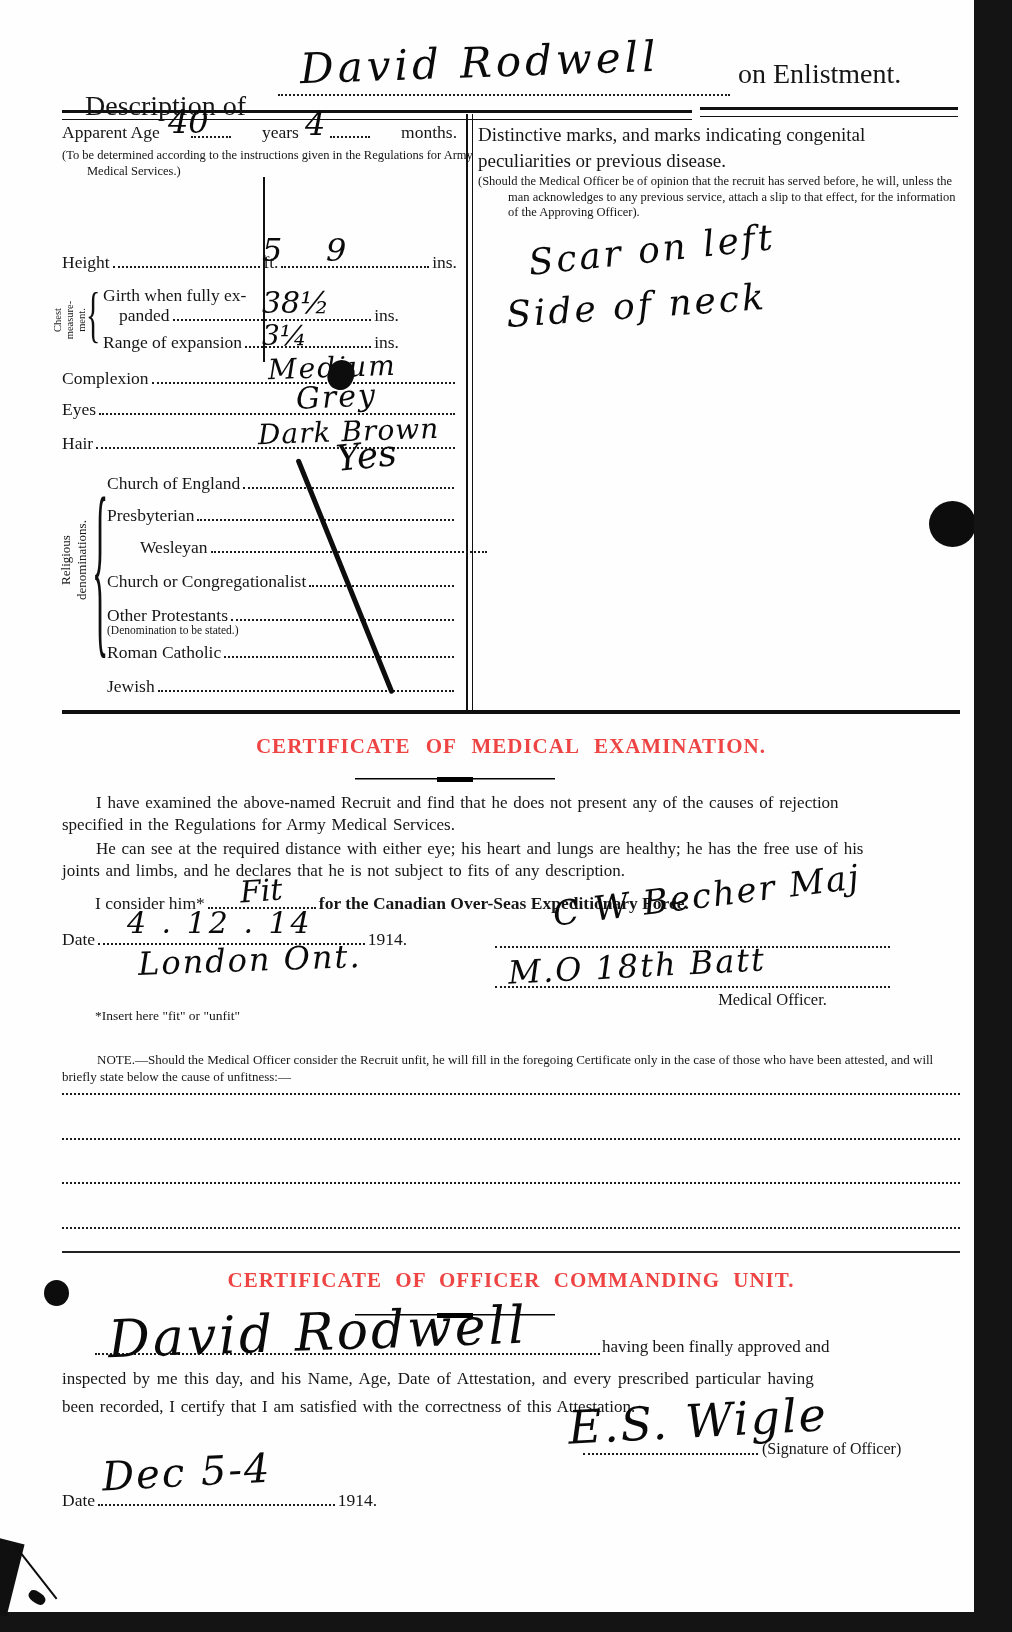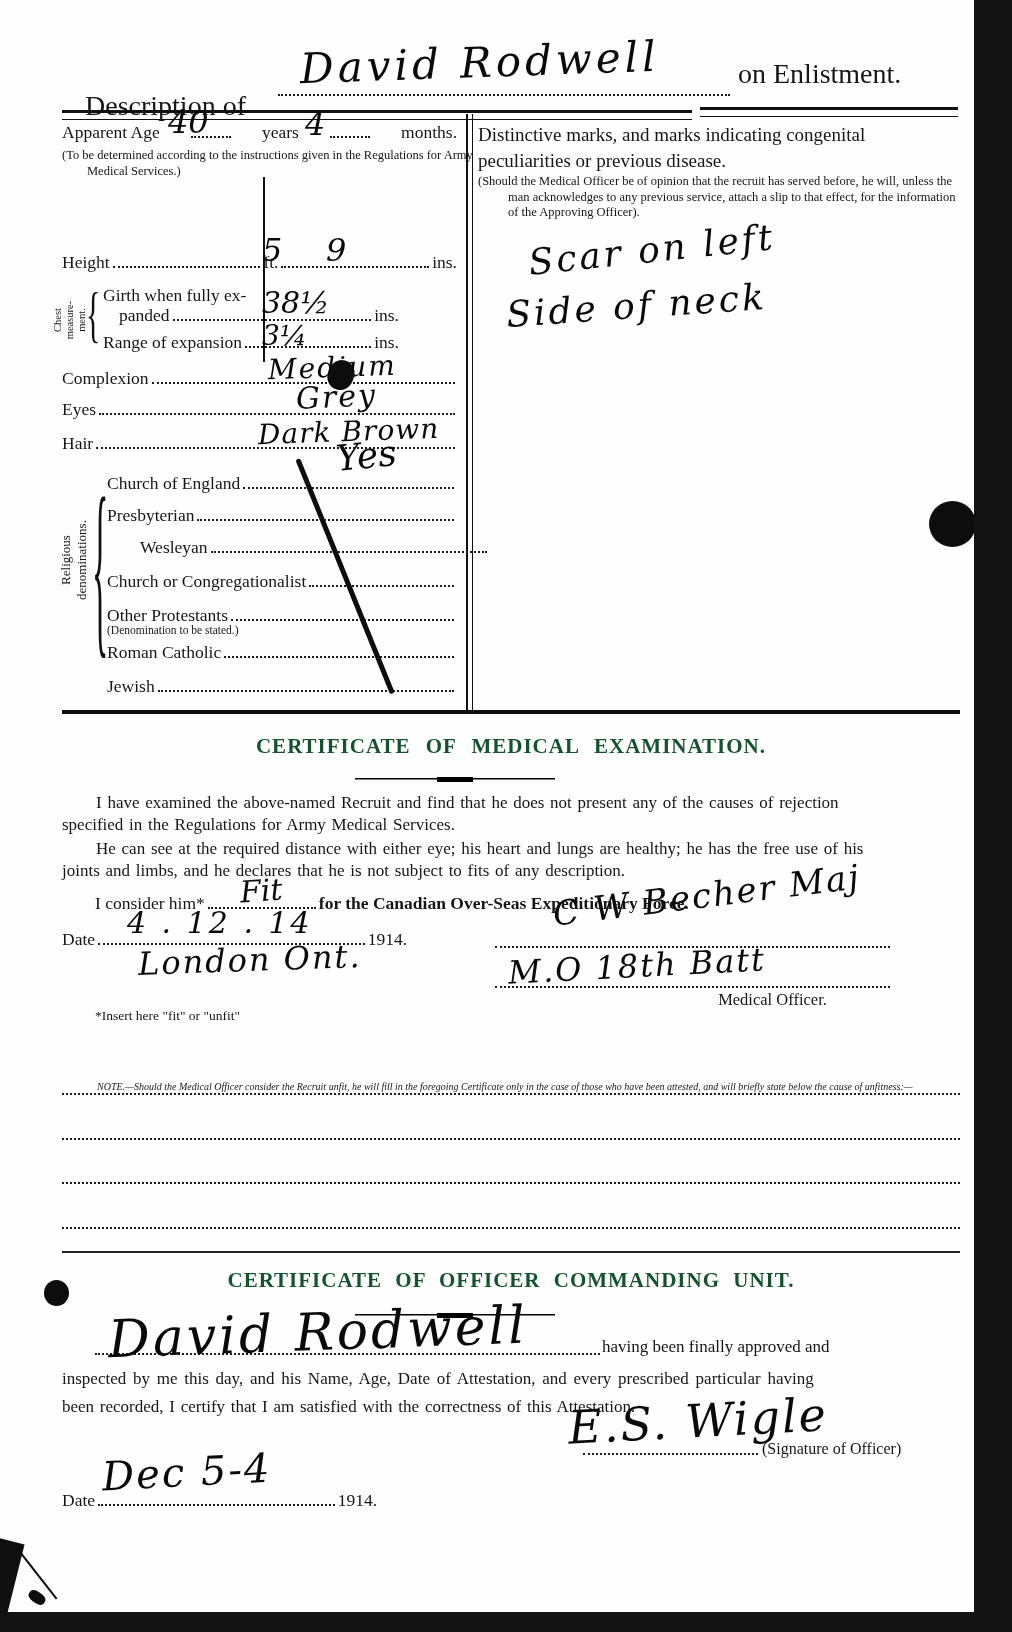--- a/index.html
+++ b/index.html
@@ -7,21 +7,21 @@
         font-family:"Liberation Serif",serif;color:#161616;}
   .abs{position:absolute;}
   .row{position:absolute;display:flex;align-items:flex-end;font-size:17.5px;color:#161616;}
   .lbl{white-space:nowrap;line-height:1.15;}
   .dot{flex:1;border-bottom:2px dotted #1b1b1b;margin:0 3px 4px 3px;min-width:12px;}
   .dotfix{border-bottom:2px dotted #1b1b1b;margin:0 3px 4px 3px;}
   .dotted-line{position:absolute;border-bottom:2px dotted #1b1b1b;height:0;}
   .hw{position:absolute;font-family:"DejaVu Serif",serif;font-style:italic;color:#0a0a0a;
       white-space:nowrap;line-height:1;}
   .cert-title{position:absolute;text-align:center;font-weight:bold;font-size:21px;
-      letter-spacing:1px;word-spacing:9px;color:#14532d;}
+      letter-spacing:1px;word-spacing:9px;color:#ef4444;}
   .smallprint{font-size:12.5px;line-height:1.25;color:#141414;}
   .para{position:absolute;font-size:17px;line-height:1.32;word-spacing:1.5px;text-align:left;}
   .rot{position:absolute;transform:rotate(-90deg);text-align:center;}
   .rot span{display:block;}
   .brace{position:absolute;font-size:40px;font-weight:400;color:#101010;line-height:1;
       transform-origin:top left;}
   .rule-orn{position:absolute;height:6px;display:flex;align-items:center;justify-content:center;
       background:linear-gradient(#000,#000) center / 100% 1.5px no-repeat;}
   .rule-orn i{display:block;width:36px;height:5px;background:#000;}
   .ink{position:absolute;background:#0d0d0d;}
@@ -170,21 +170,21 @@
   <div class="hw" style="left:127px;top:908px;font-size:30px;letter-spacing:3px;">4 . 12 . 14</div>
   <div class="dotted-line" style="left:495px;top:946px;width:395px;"></div>
   <div class="hw" style="left:552px;top:878px;font-size:34px;letter-spacing:2px;transform:rotate(-7deg);">C W Becher Maj</div>
 
   <div class="hw" style="left:138px;top:944px;font-size:32px;letter-spacing:2px;transform:rotate(-2deg);">London Ont.</div>
   <div class="dotted-line" style="left:495px;top:986px;width:395px;"></div>
   <div class="hw" style="left:508px;top:950px;font-size:32px;letter-spacing:2px;transform:rotate(-3deg);">M.O 18th Batt</div>
   <div class="abs" style="left:655px;top:990px;width:235px;text-align:center;font-size:16.5px;">Medical Officer.</div>
 
   <div class="abs" style="left:95px;top:1008px;font-size:13.5px;">*Insert here "fit" or "unfit"</div>
-  <div class="abs" style="left:62px;top:1080px;width:888px;font-size:10px;line-height:1.3;text-indent:35px;font-style:italic;">NOTE.—Should the Medical Officer consider the Recruit unfit, he will fill in the foregoing Certificate only in the case of those who have been attested, and will briefly state below the cause of unfitness:—</div>
+  <div class="abs" style="left:62px;top:1052px;width:888px;font-size:13px;line-height:1.3;text-indent:35px;">NOTE.—Should the Medical Officer consider the Recruit unfit, he will fill in the foregoing Certificate only in the case of those who have been attested, and will briefly state below the cause of unfitness:—</div>
 
   <div class="dotted-line" style="left:62px;top:1093px;width:898px;"></div>
   <div class="dotted-line" style="left:62px;top:1138px;width:898px;"></div>
   <div class="dotted-line" style="left:62px;top:1182px;width:898px;"></div>
   <div class="dotted-line" style="left:62px;top:1227px;width:898px;"></div>
   <div class="abs" style="left:62px;top:1251px;width:898px;height:2px;background:#222;"></div>
 
   <div class="cert-title" style="left:62px;top:1268px;width:898px;word-spacing:7px;">CERTIFICATE OF OFFICER COMMANDING UNIT.</div>
   <div class="rule-orn" style="left:355px;top:1312px;width:200px;">
       <i></i>

